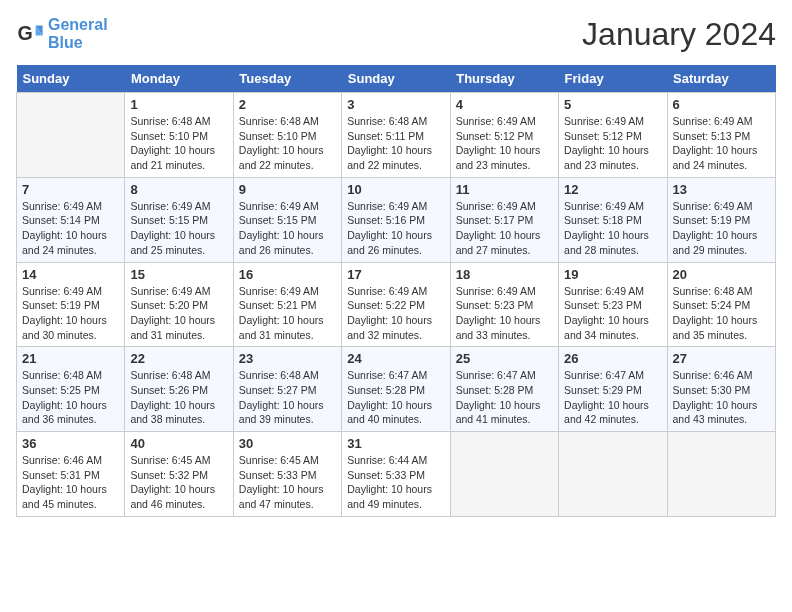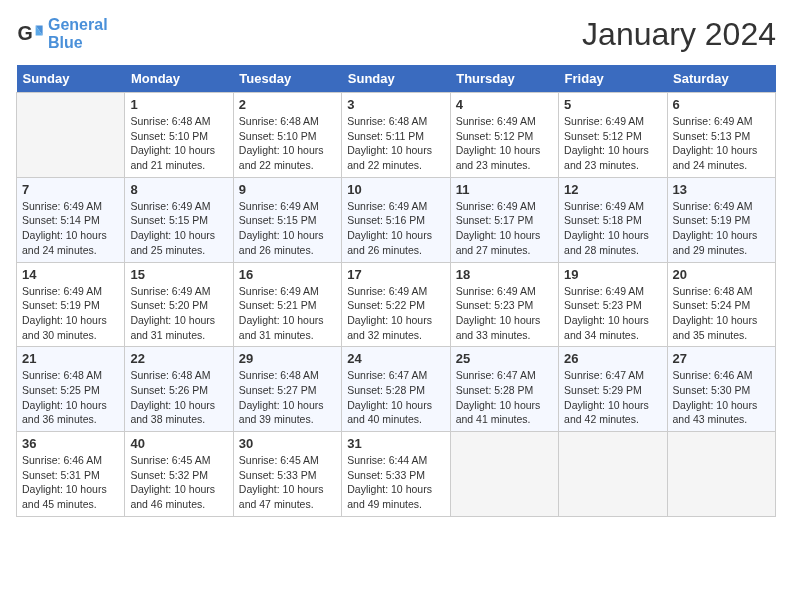--- a/index.html
+++ b/index.html
@@ -271,21 +271,21 @@
 and 36 minutes.</div>
         </td>
         <td>
           <div class="day-num">22</div>
           <div class="day-info" style="white-space: pre-line;">Sunrise: 6:48 AM
 Sunset: 5:26 PM
 Daylight: 10 hours
 and 38 minutes.</div>
         </td>
         <td>
-          <div class="day-num">29</div>
+          <div class="day-num">23</div>
           <div class="day-info" style="white-space: pre-line;">Sunrise: 6:48 AM
 Sunset: 5:27 PM
 Daylight: 10 hours
 and 39 minutes.</div>
         </td>
         <td>
           <div class="day-num">24</div>
           <div class="day-info" style="white-space: pre-line;">Sunrise: 6:47 AM
 Sunset: 5:28 PM
 Daylight: 10 hours

